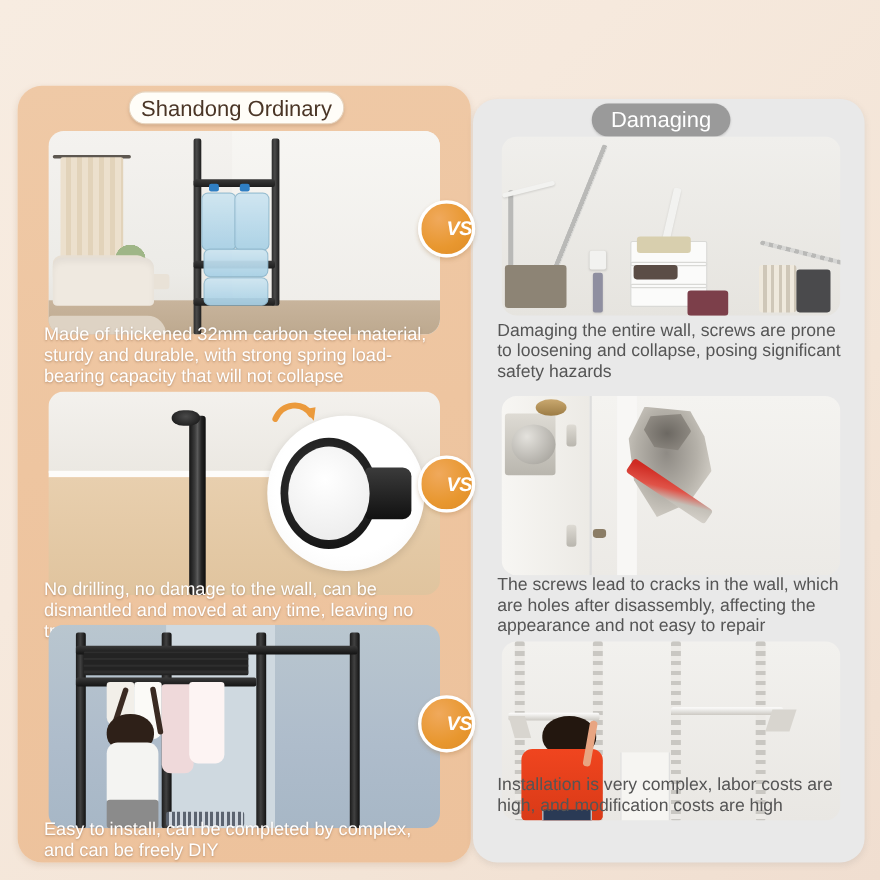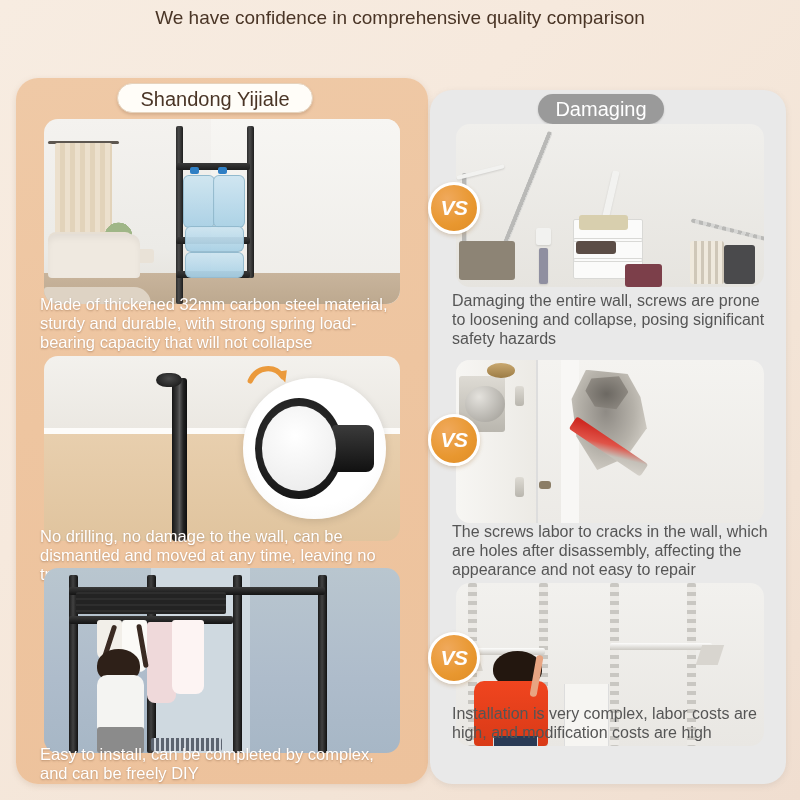--- a/index.html
+++ b/index.html
@@ -145,33 +145,33 @@
   .cap1-l { top: 295px; }
   .cap2-l { top: 527px; }
   .cap3-l { top: 745px; }
   .cap1-r { top: 291px; }
   .cap2-r { top: 522px; }
   .cap3-r { top: 704px; }
 
   
   .vs {
     position: absolute;
-    left: 428px;
+    left: 380px;
     width: 52px;
     height: 52px;
     border-radius: 50%;
     background: radial-gradient(circle at 35% 30%, #f0a95c 0%, #e8972f 60%, #de8c27 100%);
     border: 3px solid #ffffff;
     box-sizing: border-box;
     color: #ffffff;
-    font-size: 21px;
+    font-size: 18px;
     font-weight: bold;
     font-style: italic;
     line-height: 46px;
-    text-align: center;
+    text-align: right;
     letter-spacing: -0.5px;
     box-shadow: 0 2px 4px rgba(160,110,50,0.3);
     z-index: 20;
   }
   .vs1 { top: 182px; }
   .vs2 { top: 414px; }
   .vs3 { top: 632px; }
 
   
   .scene { position: absolute; inset: 0; }
@@ -250,28 +250,27 @@
   .s6-brack  { position:absolute; background:#d8d5cf; }
   .s6-head   { position:absolute; border-radius:50% 50% 45% 45%; background:#23170f; }
   .s6-torso  { position:absolute; background: linear-gradient(180deg,#f0451f,#d93a17); border-radius:10px 10px 4px 4px; }
   .s6-arm    { position:absolute; background:#e8a582; border-radius:5px; }
   .s6-panel  { position:absolute; background:#f6f5f2; border-left:1px solid #ddd; border-right:1px solid #ddd; }
 </style>
 </head>
 <body>
 
 <div class="header">
-  <div class="sub-title">We have confidence in comprehensive quality comparison</div>
 </div>
 
 <div class="panel panel-left"></div>
 
 <div class="panel panel-right"></div>
 
-<div class="pill pill-left">Shandong Yijiale</div>
+<div class="pill pill-left">Shandong Ordinary</div>
 <div class="pill pill-right">Damaging</div>
 
 <div class="photo photo-left row1-l">
   <div class="scene">
     <div class="s1-wall"></div>
     <div class="s1-rwall"></div>
     <div class="s1-floor"></div>
     <div class="s1-rug"></div>
     <div class="s1-rod"></div>
     <div class="s1-curtain"></div>
@@ -357,21 +356,21 @@
     <div class="s5-hole" style="left:42%; top:10%; width:14%; height:22%;
          background: radial-gradient(ellipse at 50% 50%, #6c6862, #9a958d);
          clip-path: polygon(14% 6%, 78% 0%, 100% 44%, 72% 92%, 22% 84%, 0% 40%);"></div>
     <div class="s5-tool" style="left:38%; top:34%; width:28%; height:9%; transform: rotate(34deg); transform-origin: left center;"></div>
   </div>
 </div>
 
 <div class="vs vs2">VS</div>
 
 <div class="caption cap-left cap2-l">No drilling, no damage to the wall, can be dismantled and moved at any time, leaving no trace</div>
-<div class="caption cap-right cap2-r">The screws labor to cracks in the wall, which are holes after disassembly, affecting the appearance and not easy to repair</div>
+<div class="caption cap-right cap2-r">The screws lead to cracks in the wall, which are holes after disassembly, affecting the appearance and not easy to repair</div>
 
 <div class="photo photo-left row3-l">
   <div class="scene">
     <div class="s3-wall"></div>
     <div class="s3-panel"></div>
     <div class="s3-pole" style="left:7%; top:4%; height:96%;"></div>
     <div class="s3-pole" style="left:29%; top:4%; height:96%;"></div>
     <div class="s3-pole" style="left:53%; top:4%; height:96%;"></div>
     <div class="s3-pole" style="left:77%; top:4%; height:96%;"></div>
     <div class="s3-bar" style="left:7%; top:10%; width:72%;"></div>

